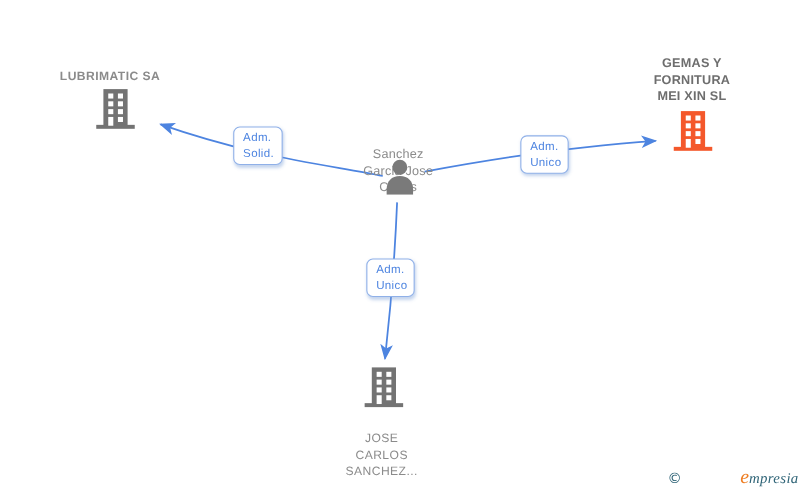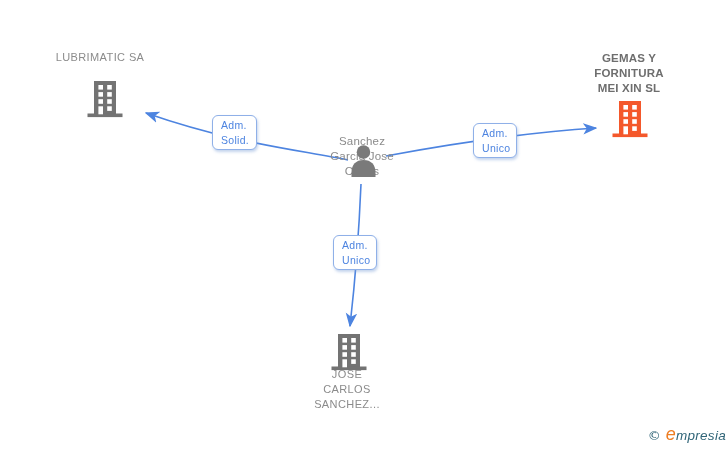--- a/index.html
+++ b/index.html
@@ -30,21 +30,21 @@
   }
   .node-label.regular{font-size:11.5px;line-height:15px;letter-spacing:0.2px;margin-top:43px;}
   .node-label.caps{font-size:11px;line-height:15px;letter-spacing:0.4px;}
   .node-label.bold{font-size:11.5px;line-height:15px;font-weight:bold;color:#6e6e6e;letter-spacing:0.2px;}
   
   #footer-logo{
     position:absolute;right:2px;bottom:6px;z-index:2;
     display:flex;align-items:baseline;gap:5px;
   }
   .copyright-symbol{color:#2f6477;font-size:13px;font-family:"DejaVu Sans",sans-serif;}
-  .brand{font-family:Liberation Sans, sans-serif;font-style:italic;}
+  .brand{font-family:Liberation Serif, serif;font-style:italic;margin-left:48px;}
   .brand-initial{color:#ee7d22;font-size:18px;line-height:14px;}
   .brand-rest{color:#2f6477;font-size:13.5px;letter-spacing:0.3px;}
 </style>
 </head>
 <body>
 
 <div id="canvas">
 
   <svg id="edges" width="728" height="450" viewBox="0 0 728 450">
     <defs>
@@ -57,21 +57,21 @@
     <path class="edge-path" d="M361,184 C359,232 355,282 350,326" marker-end="url(#arrow)"></path>
   </svg>
 
   <div class="edge-label" style="left:212px;top:115px;width:45px;height:35px;">Adm.
 Solid.</div>
   <div class="edge-label" style="left:473px;top:123px;width:44px;height:35px;">Adm.
 Unico</div>
   <div class="edge-label" style="left:333px;top:235px;width:44px;height:35px;">Adm.
 Unico</div>
 
-  <div class="node-label caps" style="left:20px;top:50px;">LUBRIMATIC SA</div>
+  <div class="node-label caps" style="left:20px;top:63px;font-weight:bold;">LUBRIMATIC SA</div>
   <div class="node-icon building-gray" style="left:85px;top:80px;">
     <svg width="40" height="38" viewBox="0 0 40 38">
       <rect x="9" y="1" width="22" height="34" fill="currentColor"></rect>
       <rect x="2.5" y="33.5" width="35" height="3.6" fill="currentColor"></rect>
       <rect x="13.4" y="5" width="4.6" height="4.6" fill="#ffffff"></rect>
       <rect x="22.2" y="5" width="4.6" height="4.6" fill="#ffffff"></rect>
       <rect x="13.4" y="12.1" width="4.6" height="4.6" fill="#ffffff"></rect>
       <rect x="22.2" y="12.1" width="4.6" height="4.6" fill="#ffffff"></rect>
       <rect x="13.4" y="19.2" width="4.6" height="4.6" fill="#ffffff"></rect>
       <rect x="22.2" y="19.2" width="4.6" height="4.6" fill="#ffffff"></rect>
@@ -115,21 +115,21 @@
       <rect x="13.4" y="5" width="4.6" height="4.6" fill="#ffffff"></rect>
       <rect x="22.2" y="5" width="4.6" height="4.6" fill="#ffffff"></rect>
       <rect x="13.4" y="12.1" width="4.6" height="4.6" fill="#ffffff"></rect>
       <rect x="22.2" y="12.1" width="4.6" height="4.6" fill="#ffffff"></rect>
       <rect x="13.4" y="19.2" width="4.6" height="4.6" fill="#ffffff"></rect>
       <rect x="22.2" y="19.2" width="4.6" height="4.6" fill="#ffffff"></rect>
       <rect x="13.4" y="26.3" width="4.6" height="8" fill="#ffffff"></rect>
       <rect x="22.2" y="26.3" width="4.6" height="4.6" fill="#ffffff"></rect>
     </svg>
   </div>
-  <div class="node-label caps" style="left:267px;top:367px;">JOSE
+  <div class="node-label caps" style="left:267px;top:392px;">JOSE
 CARLOS
 SANCHEZ...</div>
 
   <div id="footer-logo">
     <span class="copyright-symbol">©</span>
     <span class="brand"><span class="brand-initial">e</span><span class="brand-rest">mpresia</span></span>
   </div>
 
 </div>
 

